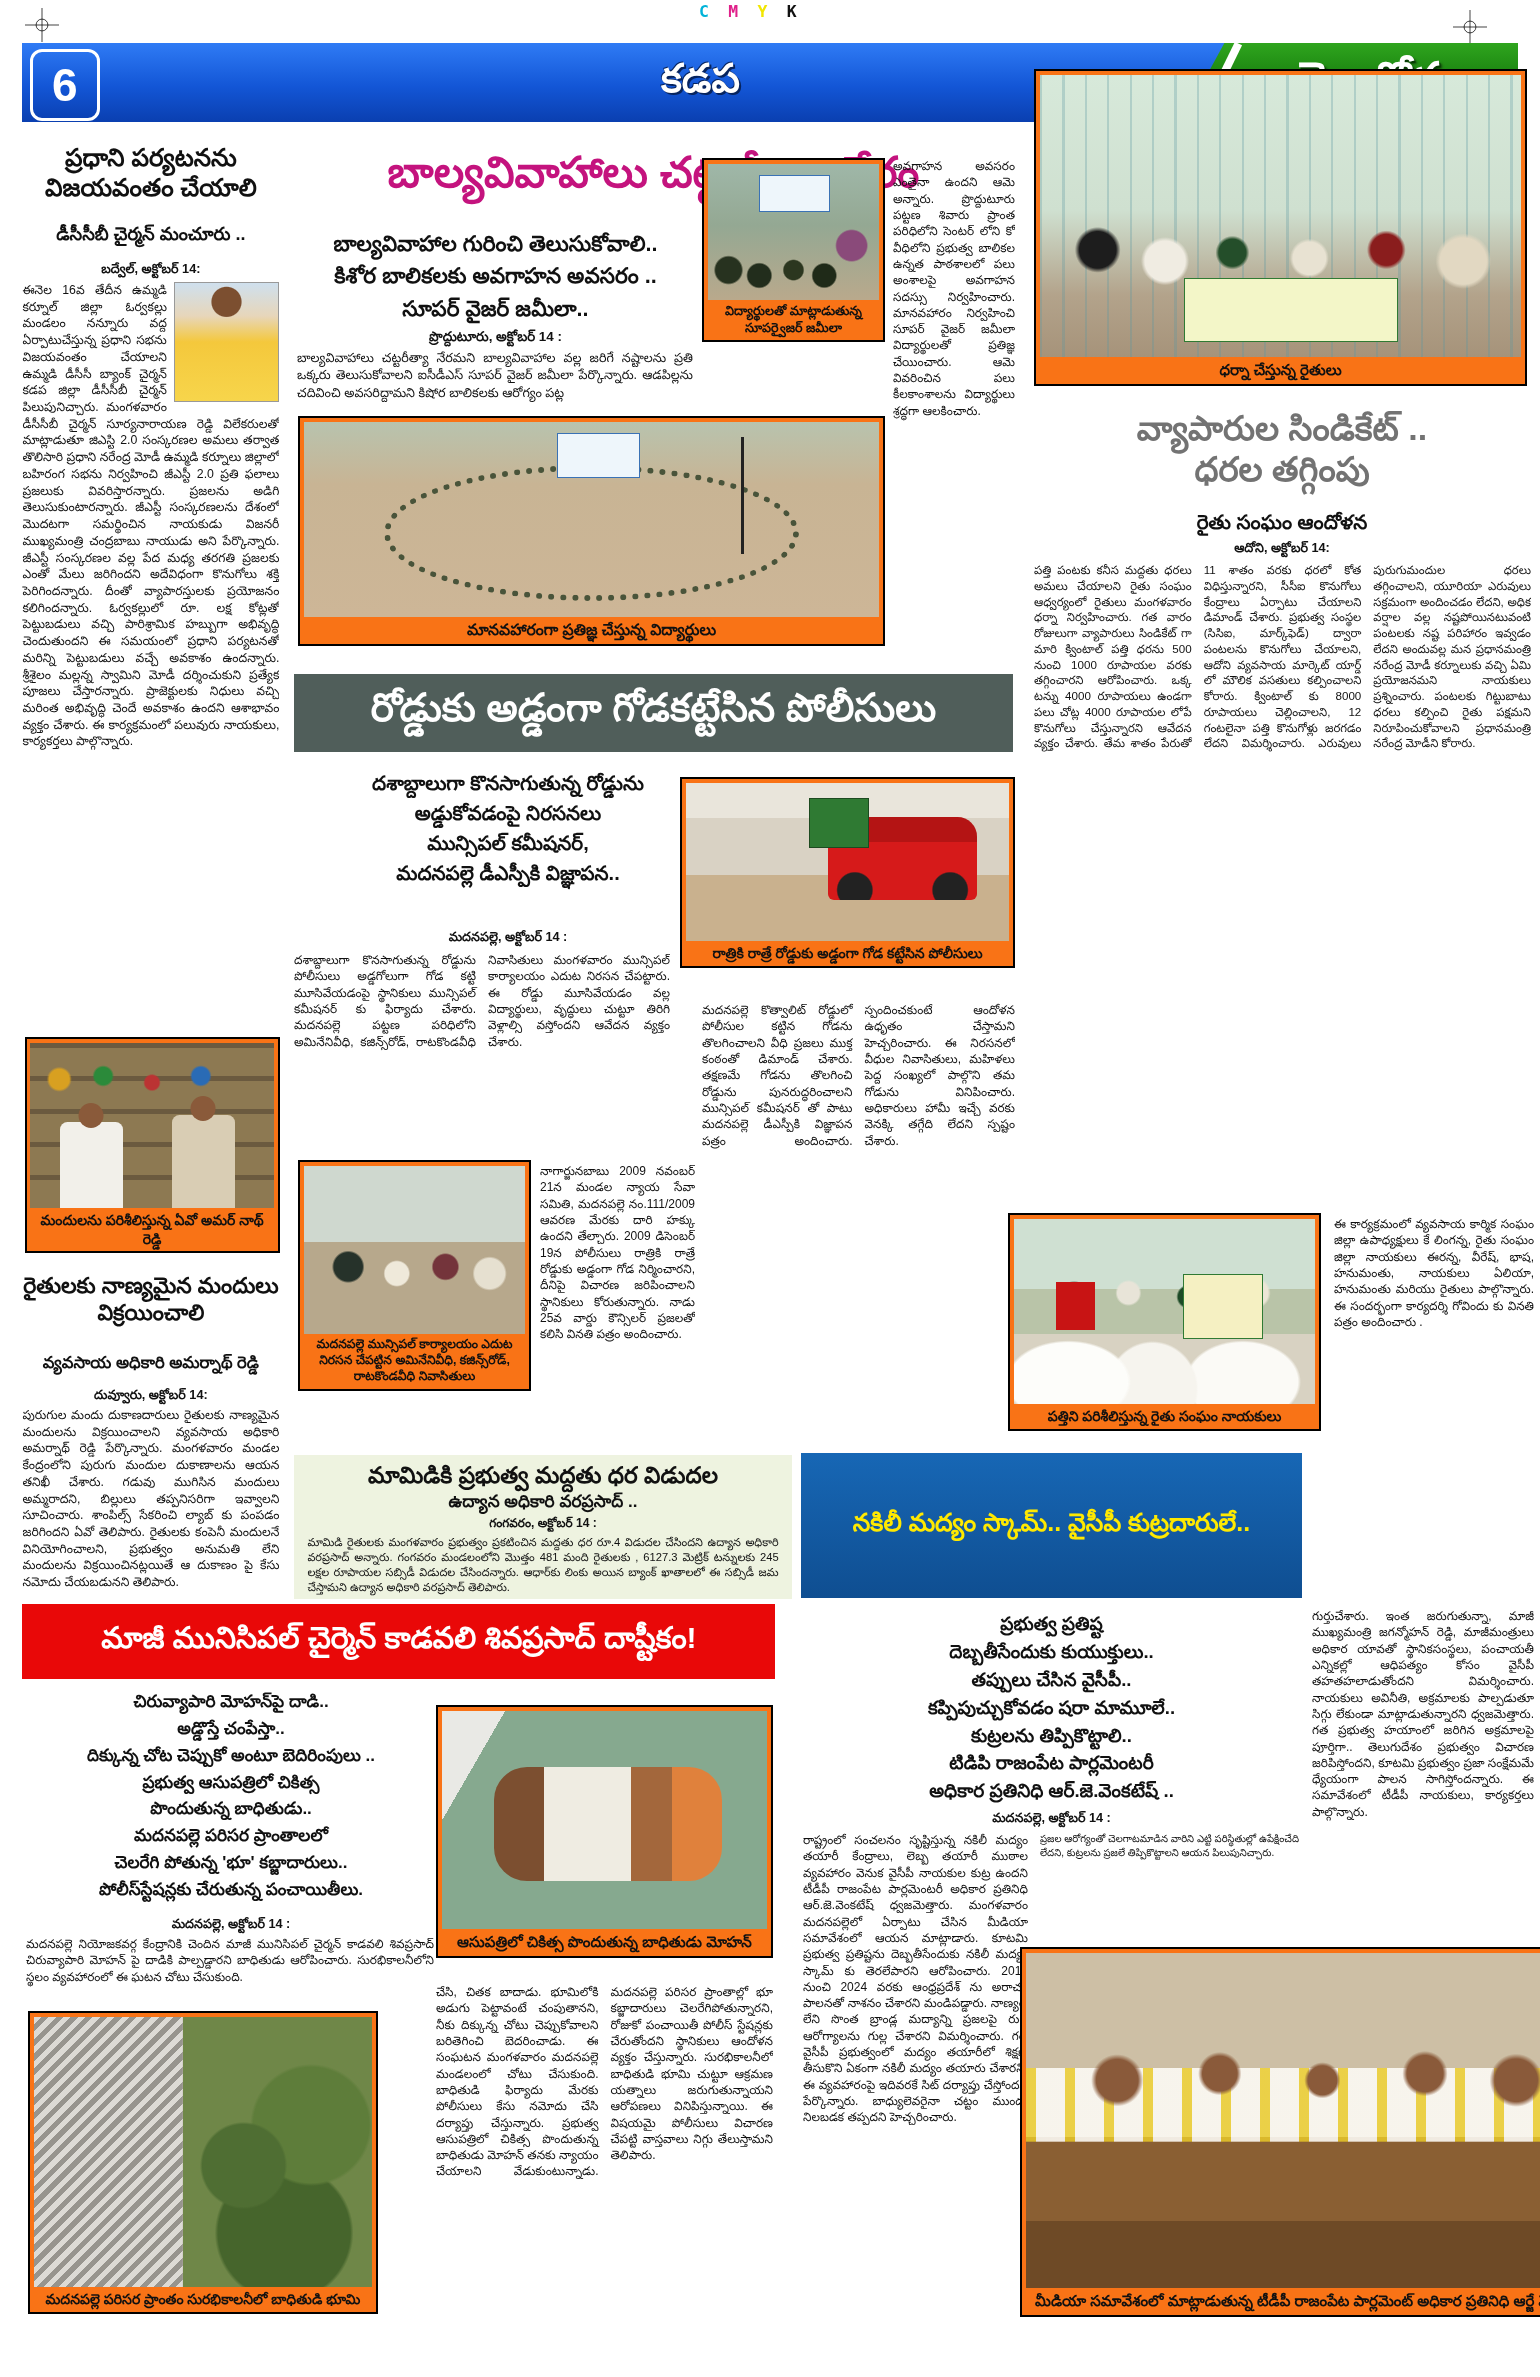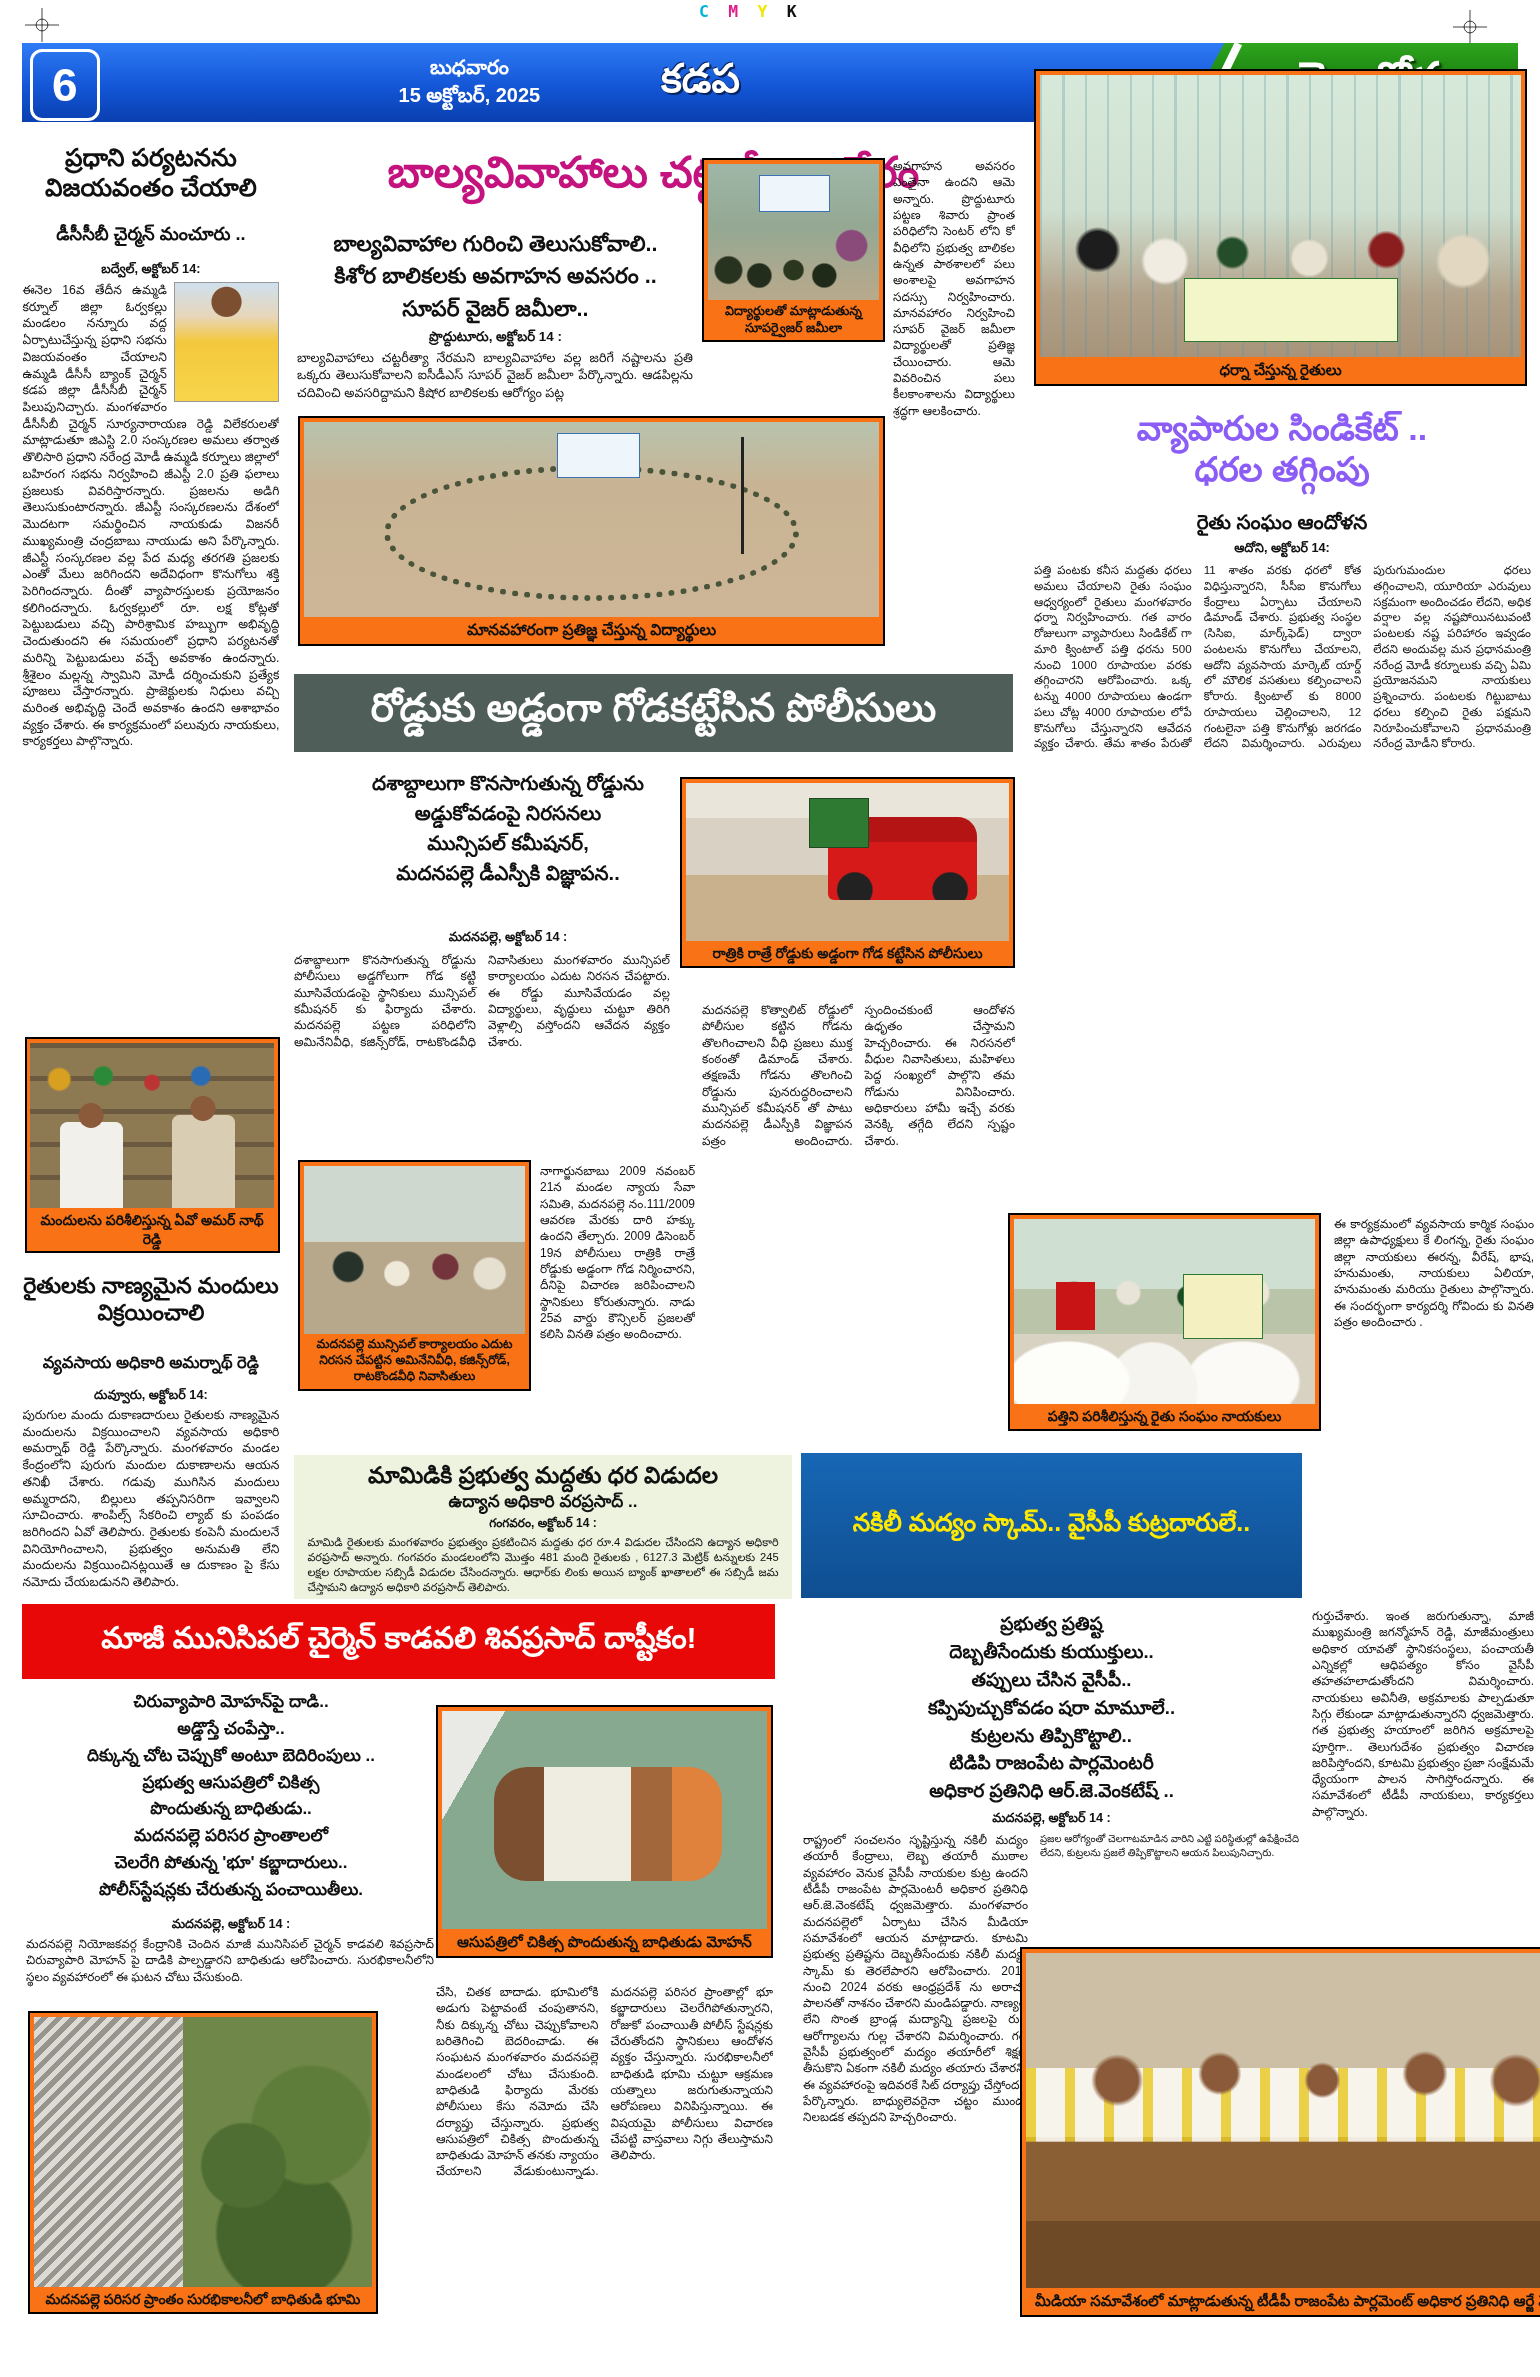--- a/index.html
+++ b/index.html
@@ -23,21 +23,21 @@
      clip-path:polygon(43px 0,100% 0,100% 100%,0 100%);}
   .brandslash{position:absolute;left:34px;top:-4.5px;width:7.5px;height:89px;background:#fff;transform:rotate(26deg);}
   .brandtext{position:absolute;left:67px;top:10.4px;width:253px;text-align:center;color:#fff;
      font-weight:bold;font-size:45px;text-shadow:1.5px 1.5px 0 #063d03,3px 3px 2.2px rgba(0,0,0,.45);}
   
   .headline{font-weight:bold;text-align:center;line-height:1.22;}
   .subhead{font-weight:bold;text-align:center;white-space:pre-line;line-height:1.5;}
   .dateline{font-weight:bold;text-align:center;font-size:12.7px;}
   .body{ text-align:justify;font-size:12.3px;line-height:1.36;overflow:hidden;}
   .magenta{color:#c4137e;}
-  .crimson{color:#8b5cf6;}
+  .crimson{color:#737373;}
   .boxslate{background:#505e5a;color:#fff;display:flex;align-items:center;justify-content:center;}
   .boxred{background:#e90808;color:#fff;display:flex;align-items:center;justify-content:center;}
   .boxblue{background:linear-gradient(180deg,#1767b5,#0f4e91);color:#ffe900;display:flex;align-items:center;justify-content:center;}
   .boxgreen{background:#eef3e0;}
   
   .frame{position:absolute;background:#f97316;border:2.2px solid #000;padding:3.7px;box-sizing:border-box;}
   .ph{position:relative;width:100%;overflow:hidden;}
   .caption{text-align:center;font-weight:bold;font-size:14px;line-height:1.3;padding-top:3.7px;}
   
   #ph-inset{float:right;width:103px;height:118px;margin:0 0 4.5px 7.5px;border:0.7px solid #999;
@@ -121,22 +121,20 @@
   </svg>
   <div class="abs cmyk" style="left:699px;top:1.5px;">
     <span style="color:#00b3d9">C</span>
     <span style="color:#e0218a">M</span>
     <span style="color:#f2e600">Y</span>
     <span style="color:#111">K</span>
   </div>
 
   <div class="abs bluebar">
     <div class="numbox">6</div>
-    <div class="daydate">బుధవారం
-15 అక్టోబర్, 2025</div>
     <div class="edition">కడప</div>
     <div class="brandwrap">
       <div class="brandslash"></div>
       <div class="brandtext">తెలుగోడు</div>
     </div>
   </div>
 
   <div class="abs headline" style="left:22.4px;top:143px;width:257px;font-size:24.6px;">ప్రధాని పర్యటనను విజయవంతం చేయాలి</div>
   <div class="abs subhead" style="left:22.4px;top:221px;width:257px;font-size:18px;">డీసీసీబీ చైర్మన్ మంచూరు ..</div>
   <div class="abs dateline" style="left:22.4px;top:262px;width:257px;">బద్వేల్, అక్టోబర్ 14:</div>

